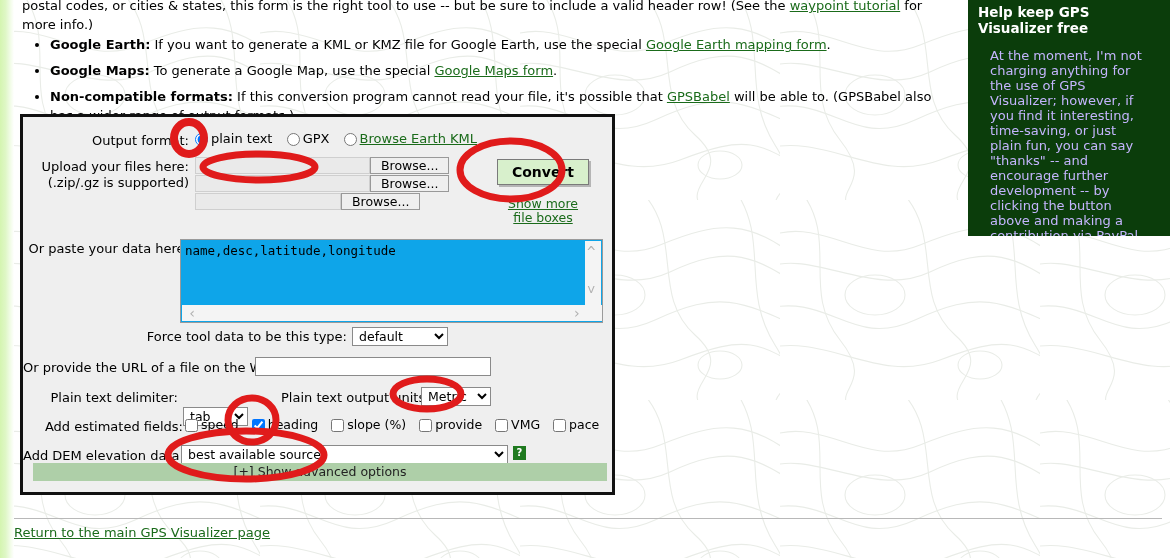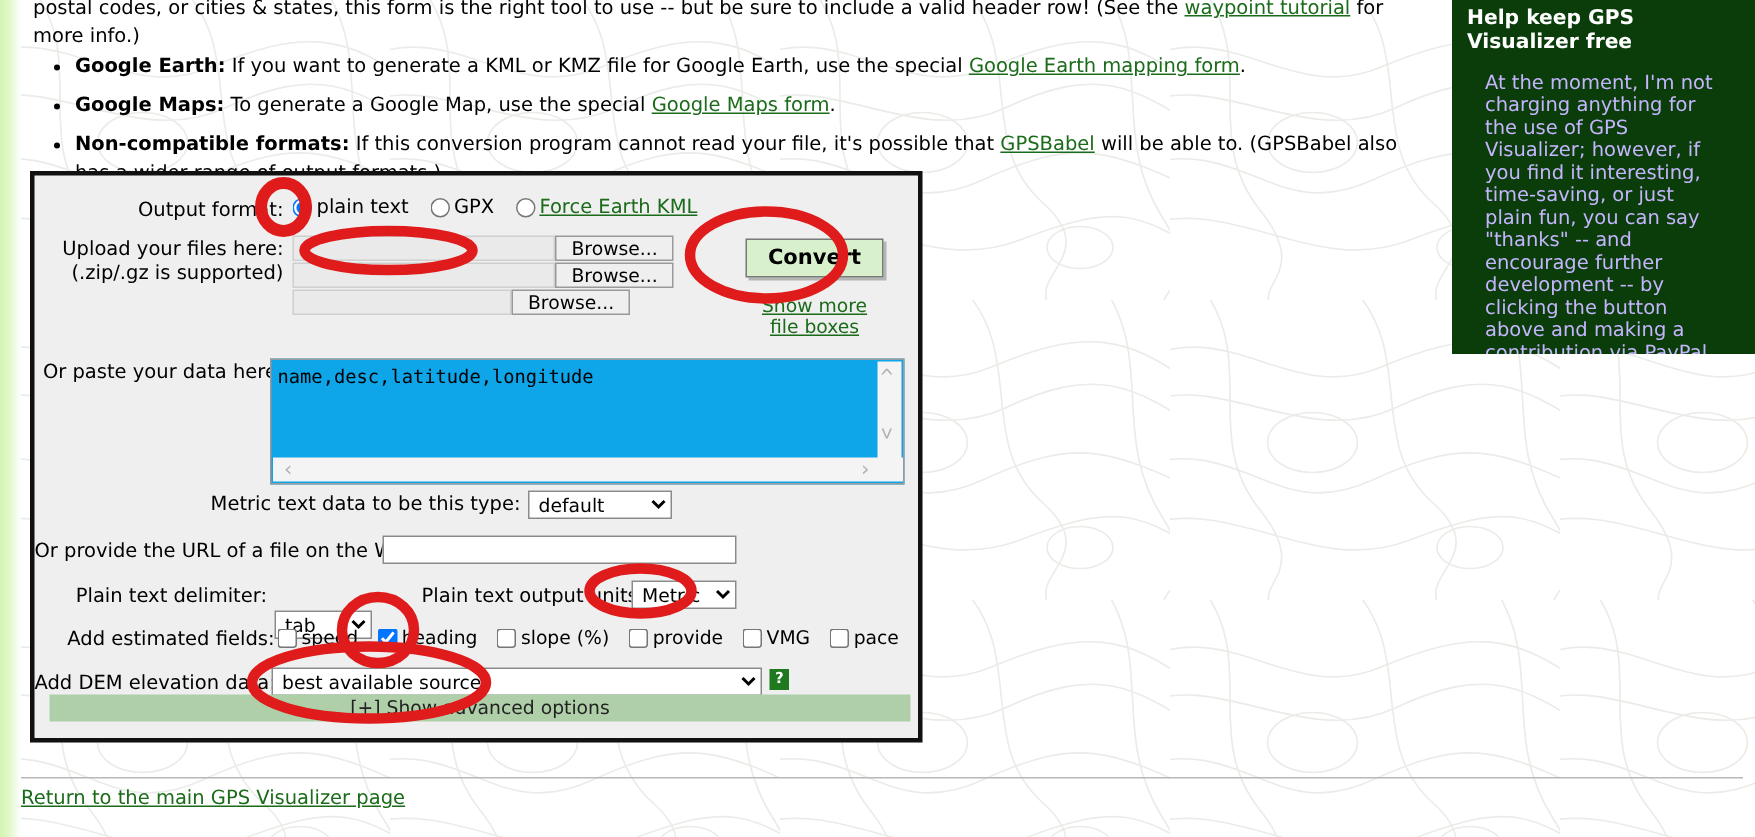--- a/index.html
+++ b/index.html
@@ -360,21 +360,21 @@
     <p><span>At the moment, I'm not charging anything for the use of GPS Visualizer; however, if you find it interesting, time-saving, or just plain fun, you can say "thanks" -- and encourage further development -- by clicking the button above and making a contribution via PayPal. Or if you prefer, you could send me something from my </span></p>
   </div>
 
   <div id="formbox">
 
     <div class="row" id="row-output">
       <div class="lbl">Output format:</div>
       <div class="radio-group">
         <label><input type="radio" name="fmt" checked="" style=""><span>plain text</span></label>
         <label><input type="radio" name="fmt" style=""><span>GPX</span></label>
-        <label><input type="radio" name="fmt" style=""><a class="link" href="#">Force Earth KML</a></label>
+        <label><input type="radio" name="fmt" style=""><a class="link" href="#">Browse Earth KML</a></label>
       </div>
     </div>
 
     <div class="row" id="row-upload">
       <div class="lbl">
         <div>Upload your files here:</div>
         <div>(.zip/.gz is supported)</div>
       </div>
       <div class="file-rows">
         <div class="file-line">
@@ -406,21 +406,21 @@
           <div class="arrow" style="left:2px; top:42px;">˅</div>
         </div>
         <div class="scroll-h">
           <div class="arrow" style="left:6px; top:1px;">‹</div>
           <div class="arrow" style="right:22px; top:1px;">›</div>
         </div>
       </div>
     </div>
 
     <div class="row" id="row-force">
-      <div class="lbl">Metric text data to be this type:</div>
+      <div class="lbl">Force tool data to be this type:</div>
       <select class="sel" id="force-select">
         <option>default</option>
       </select>
     </div>
 
     <div class="row" id="row-url">
       <div class="lbl">Or provide the URL of a file on the Web:</div>
       <input id="url-input" type="text" value="" style="">
     </div>
 

